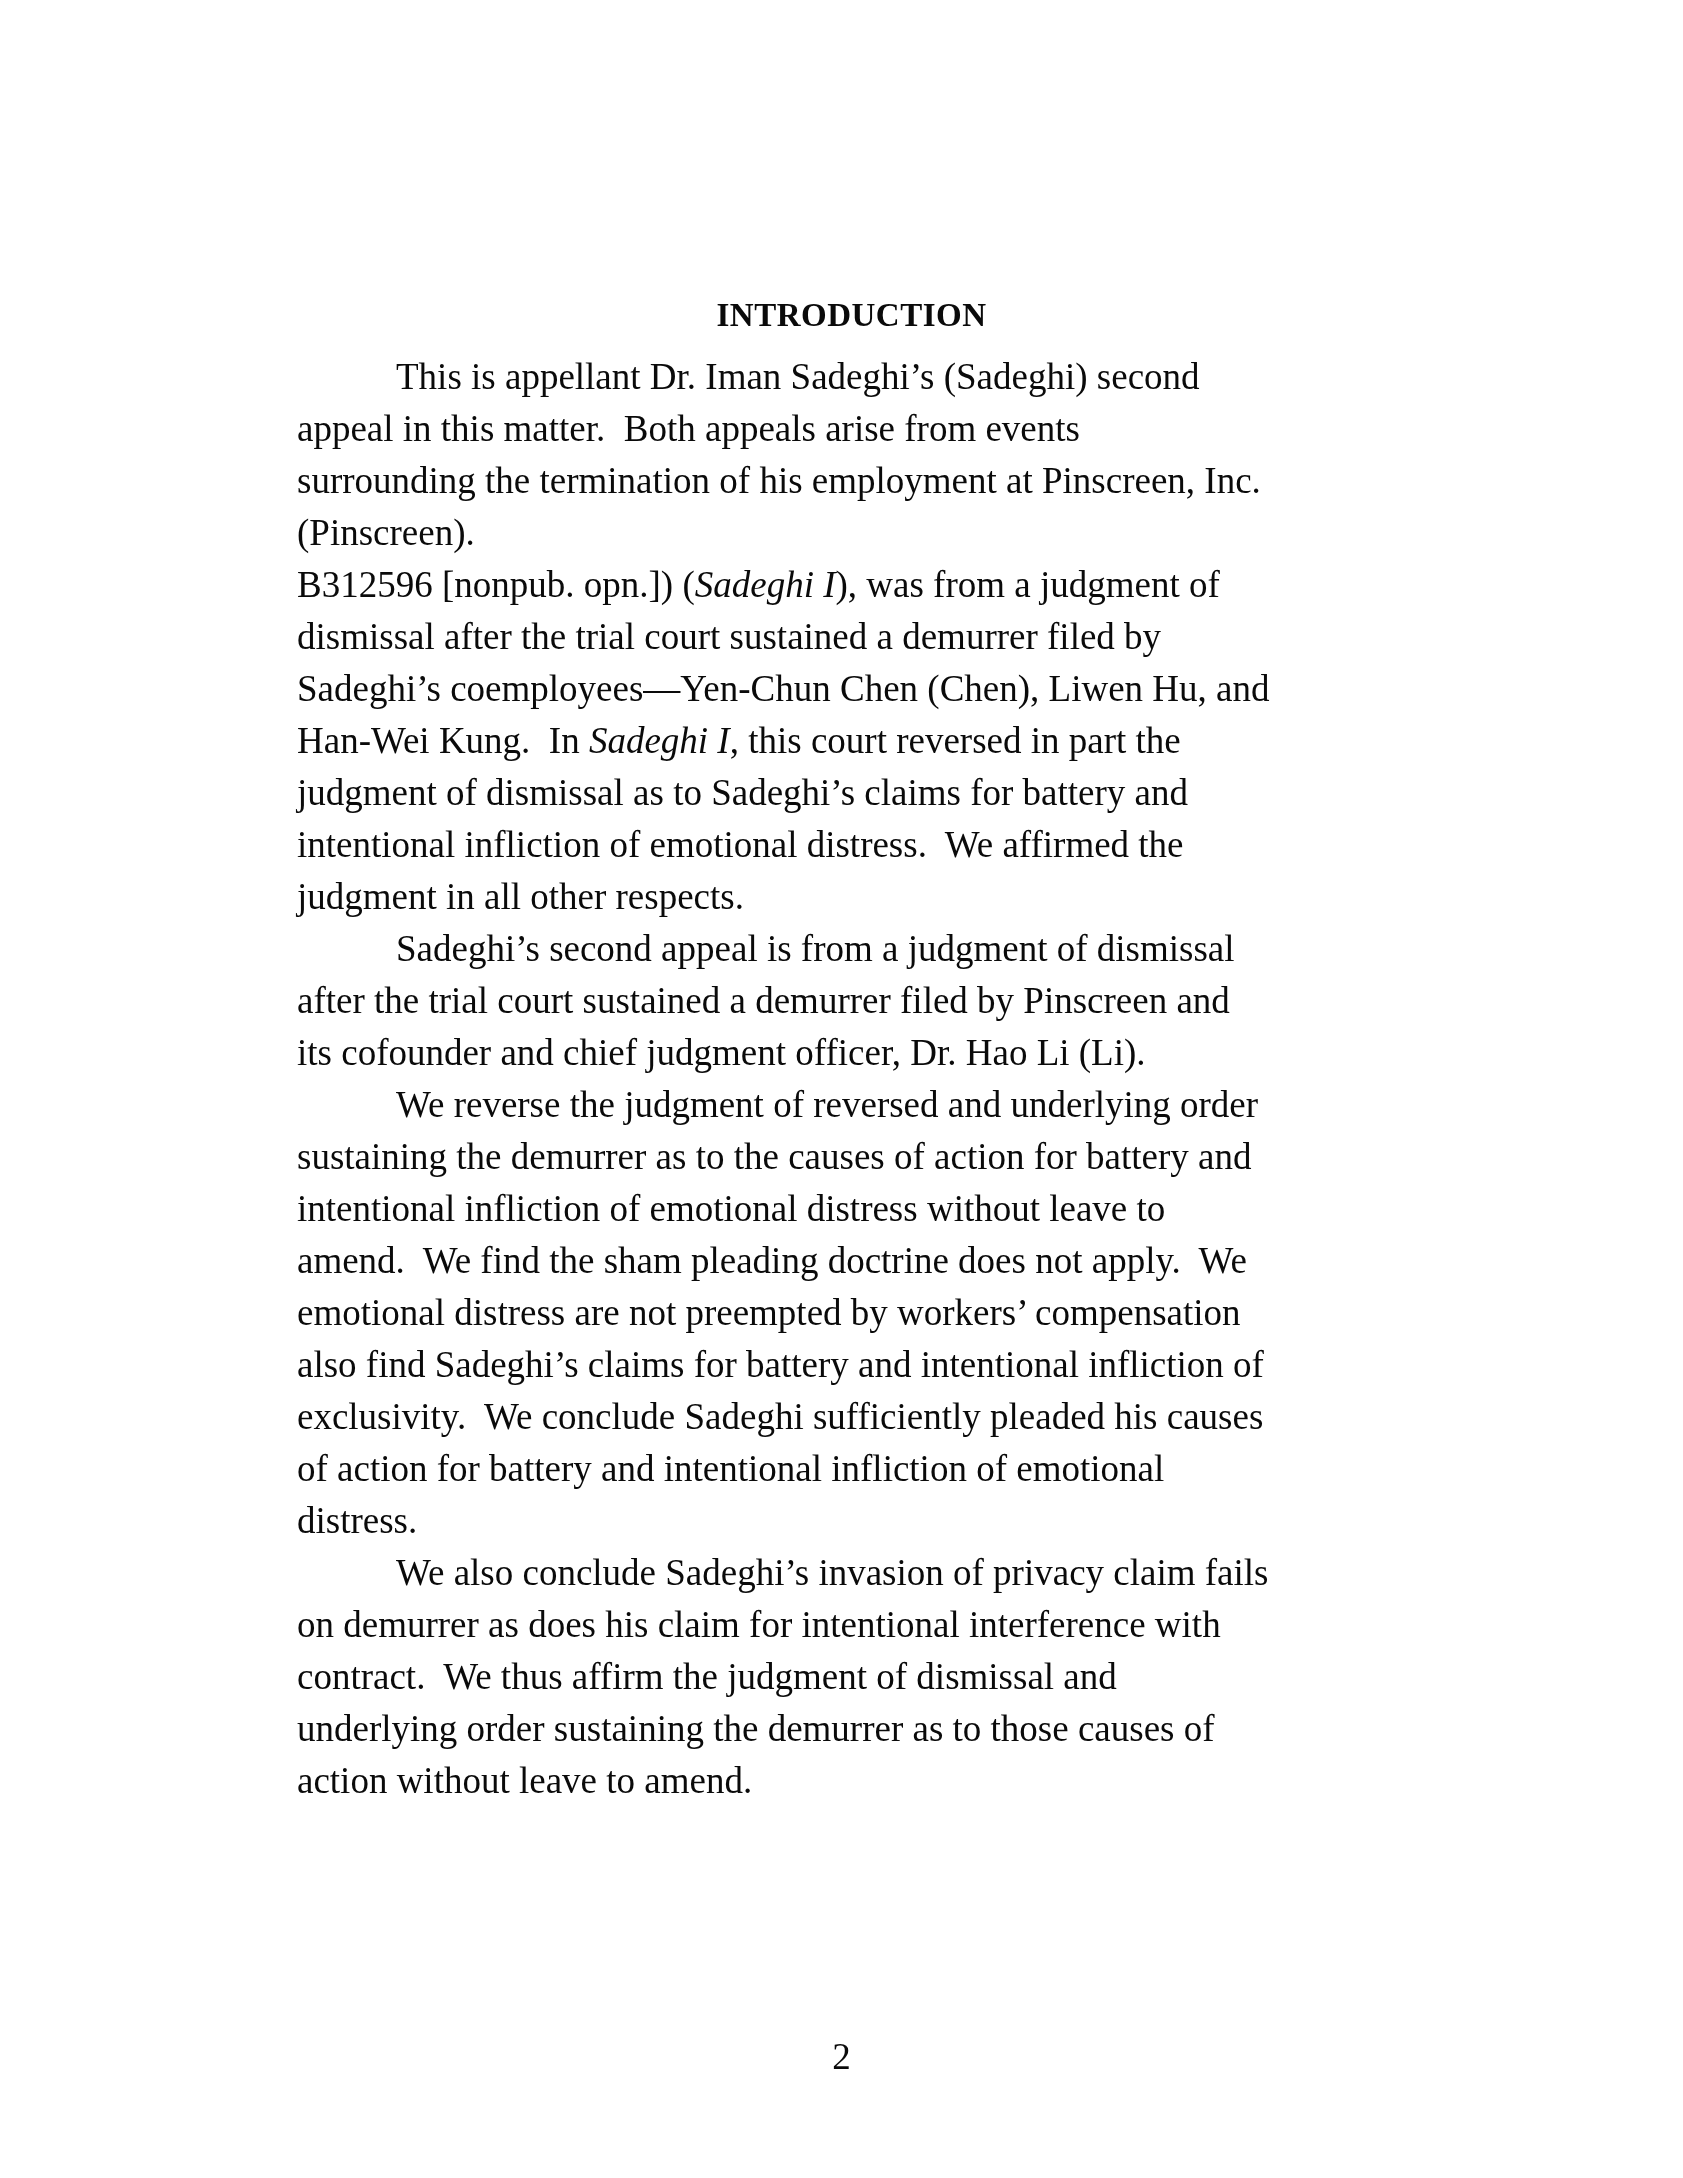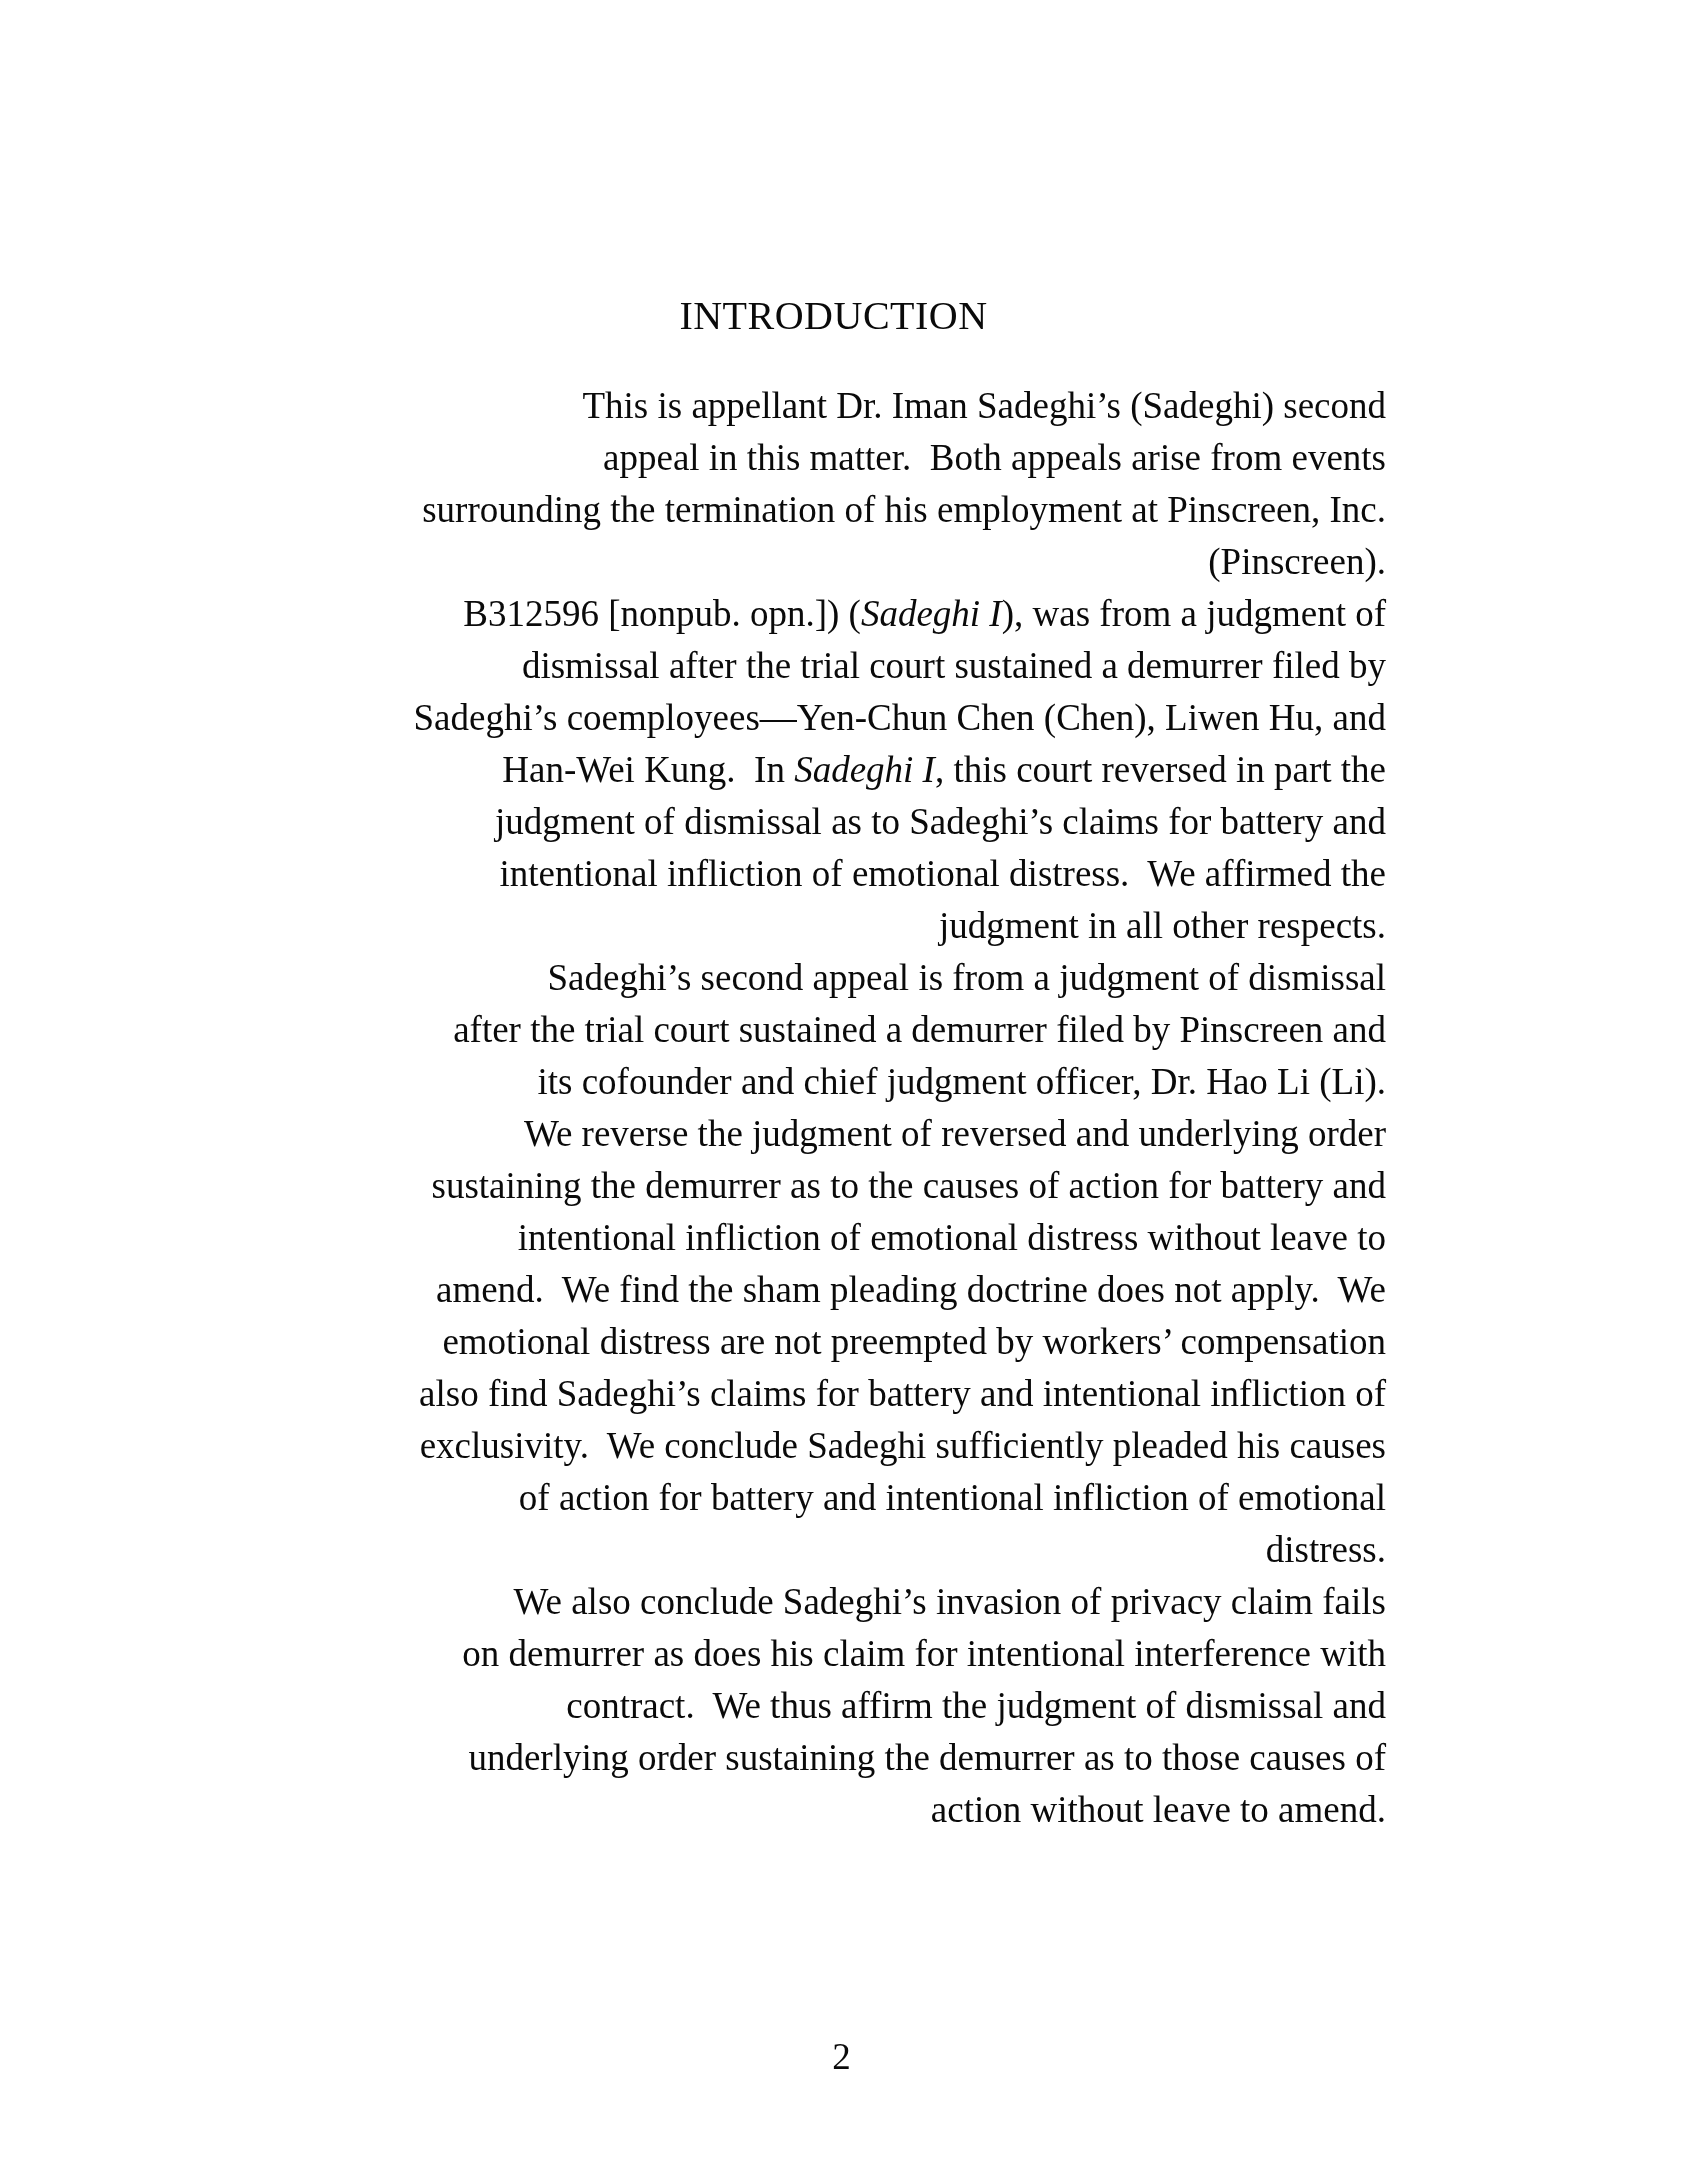--- a/index.html
+++ b/index.html
@@ -12,36 +12,35 @@
     width: 1683px;
     height: 2178px;
     background: #ffffff;
     overflow: hidden;
     font-family: "Liberation Serif", "DejaVu Serif", serif;
     color: #0a0a0a;
   }
   .doc-title {
     position: absolute;
     top: 290px;
-    left: 289px;
+    left: 307px;
     width: 1089px;
     margin: 0;
     text-align: center;
-    font-size: 40px;
+    font-size: 33px;
     line-height: 51px;
-    font-weight: normal;
+    font-weight: bold;
     letter-spacing: 0.5px;
     white-space: pre;
   }
   .body-text {
     position: absolute;
-    top: 380px;
+    top: 351px;
     left: 297px;
     width: 1089px;
-    text-align: right;
   }
   .line {
     font-size: 37px;
     line-height: 52px;
     height: 52px;
     white-space: pre;
   }
   .line.indent {
     padding-left: 99px;
   }

